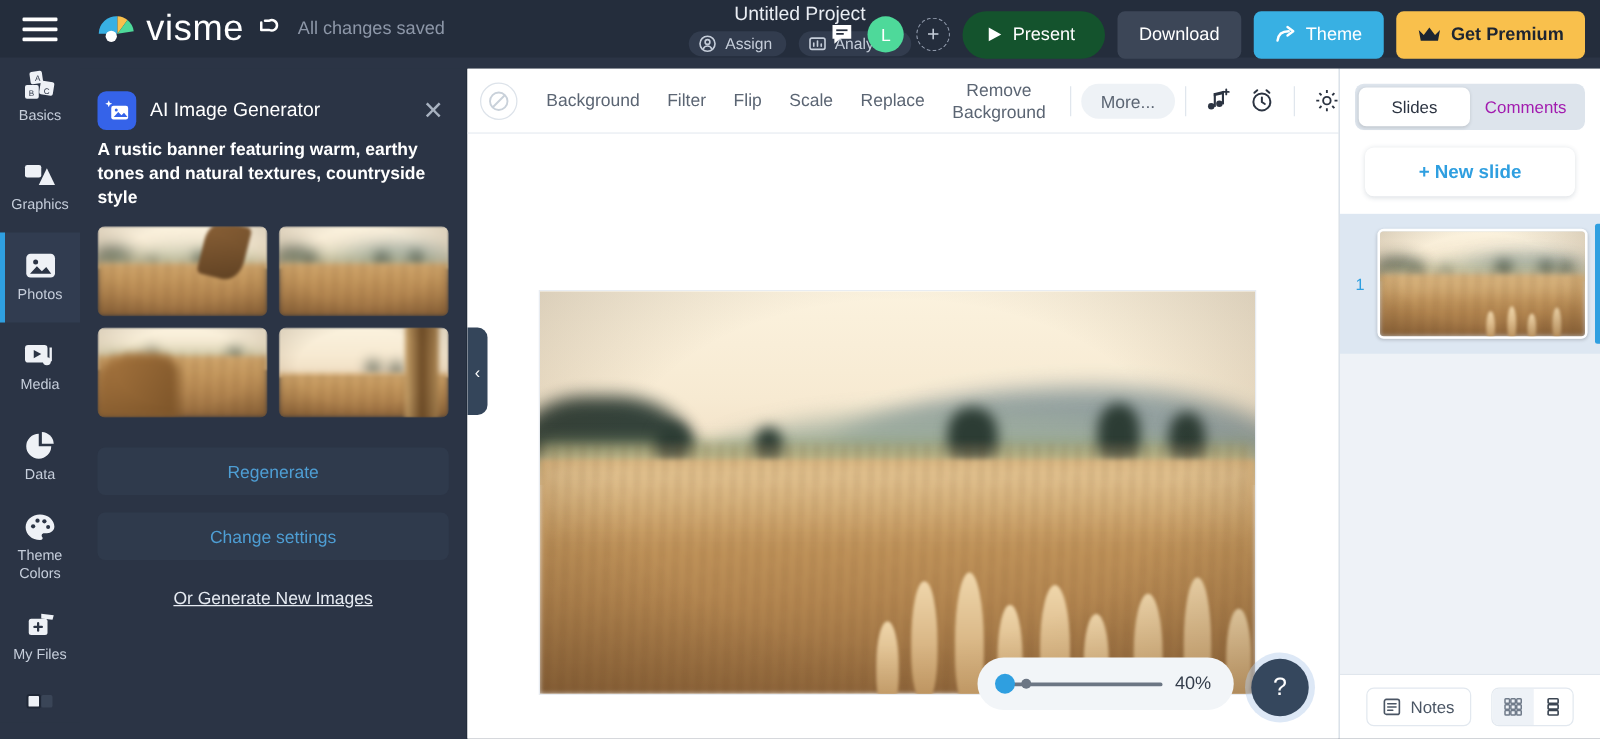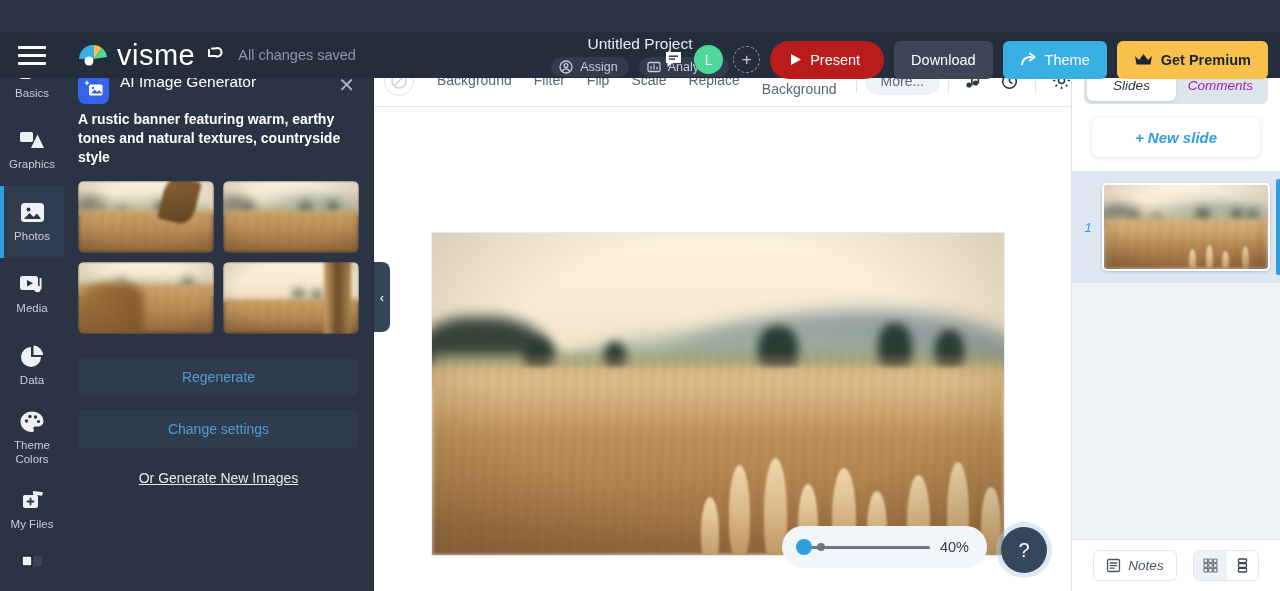--- a/index.html
+++ b/index.html
@@ -10,21 +10,20 @@
     background: #2b3445;
   }
   #app { position: relative; width: 1280px; height: 591px; }
 
   
   .header {
     position: absolute; top: 0; left: 0; width: 1280px; height: 46px;
     background: #242d3c;
     display: flex; align-items: center;
     z-index: 30;
-    margin-top: 32px;
   }
   .hamburger {
     width: 64px; height: 55px;
     display: flex; flex-direction: column; align-items: center; justify-content: center;
     gap: 5px; cursor: pointer;
   }
   .hamburger i { display: block; width: 28px; height: 3px; background: #ffffff; border-radius: 1px; }
 
   .brand { display: flex; align-items: center; gap: 9px; margin-left: 14px; }
   .brand-logo { width: 30px; height: 26px; position: relative; }
@@ -61,21 +60,21 @@
   .add-user {
     width: 27px; height: 27px; border-radius: 50%;
     border: 1.6px dashed #8d97a8; color: #c3cbd7; font-size: 17px;
     display: flex; align-items: center; justify-content: center; cursor: pointer;
   }
   .btn {
     border: none; cursor: pointer; font-family: inherit;
     display: flex; align-items: center; justify-content: center; gap: 8px;
     border-radius: 6px; height: 38px; font-size: 14.5px; padding: 0 17px;
   }
-  .btn-present { background: #b91c1c; color: #ffffff; border-radius: 19px; padding: 0 24px 0 20px; }
+  .btn-present { background: #14532d; color: #ffffff; border-radius: 19px; padding: 0 24px 0 20px; }
   .btn-download { background: #3c4657; color: #ffffff; }
   .btn-share { background: #38b0e3; color: #ffffff; }
   .btn-premium { background: #f9c04c; color: #1d2531; font-weight: bold; }
 
   
   .rail {
     position: absolute; top: 42px; left: 0; width: 64px; height: 536px;
     background: #2b3445; overflow: hidden;
   }
   .rail-item {
@@ -89,21 +88,21 @@
     width: 4px; background: #2f9fe0;
   }
   .rail-label { font-size: 11.5px; line-height: 1.15; text-align: center; }
   .rail-partial { display: flex; justify-content: center; padding-top: 8px; }
 
   
   .panel {
     position: absolute; top: 55px; left: 64px; width: 310px; height: 536px;
     background: #2b3445; border-right: 1px solid #222b3a; overflow: hidden;
   }
-  .panel-head { display: flex; padding: 18px 14px 0 14px; }
+  .panel-head { display: flex; align-items: center; padding: 18px 14px 0 14px; }
   .panel-ico {
     width: 31px; height: 31px; border-radius: 7px; background: #3563e9;
     display: flex; align-items: center; justify-content: center; flex: none;
   }
   .panel-title { color: #ffffff; font-size: 15.5px; margin-left: 11px; flex: 1; }
   .panel-close { color: #a8b2c0; font-size: 20px; cursor: pointer; line-height: 1; padding: 2px 4px; }
   .showing-label { color: #9aa4b4; font-size: 13px; padding: 17px 14px 0 14px; }
   .prompt-text {
     color: #ffffff; font-size: 14px; font-weight: bold; line-height: 1.35;
     padding: 6px 14px 0 14px;
@@ -246,21 +245,21 @@
     width: 46px; height: 46px; border-radius: 50%;
     background: #35475d; color: #ffffff; font-size: 20px;
     display: flex; align-items: center; justify-content: center;
     cursor: pointer; box-shadow: 0 0 0 5px rgba(180,205,235,.45);
   }
 
   
   .rpanel {
     position: absolute; top: 55px; right: 0; width: 209px; height: 536px;
     background: #eef2f7; border-left: 1px solid #dbe2ea;
-    display: flex; flex-direction: column; font-style: italic;
+    display: flex; flex-direction: column;
   }
   .rp-top { background: #ffffff; padding: 12px 12px 0 12px; }
   .tabs {
     display: flex; background: #dde4ec; border-radius: 7px; padding: 3px;
   }
   .tab {
     flex: 1; text-align: center; font-size: 13.5px; padding: 8px 0;
     border-radius: 6px; cursor: pointer; color: #a21caf;
   }
   .tab.active { background: #ffffff; color: #2c3442; box-shadow: 0 1px 3px rgba(0,0,0,.13); }

